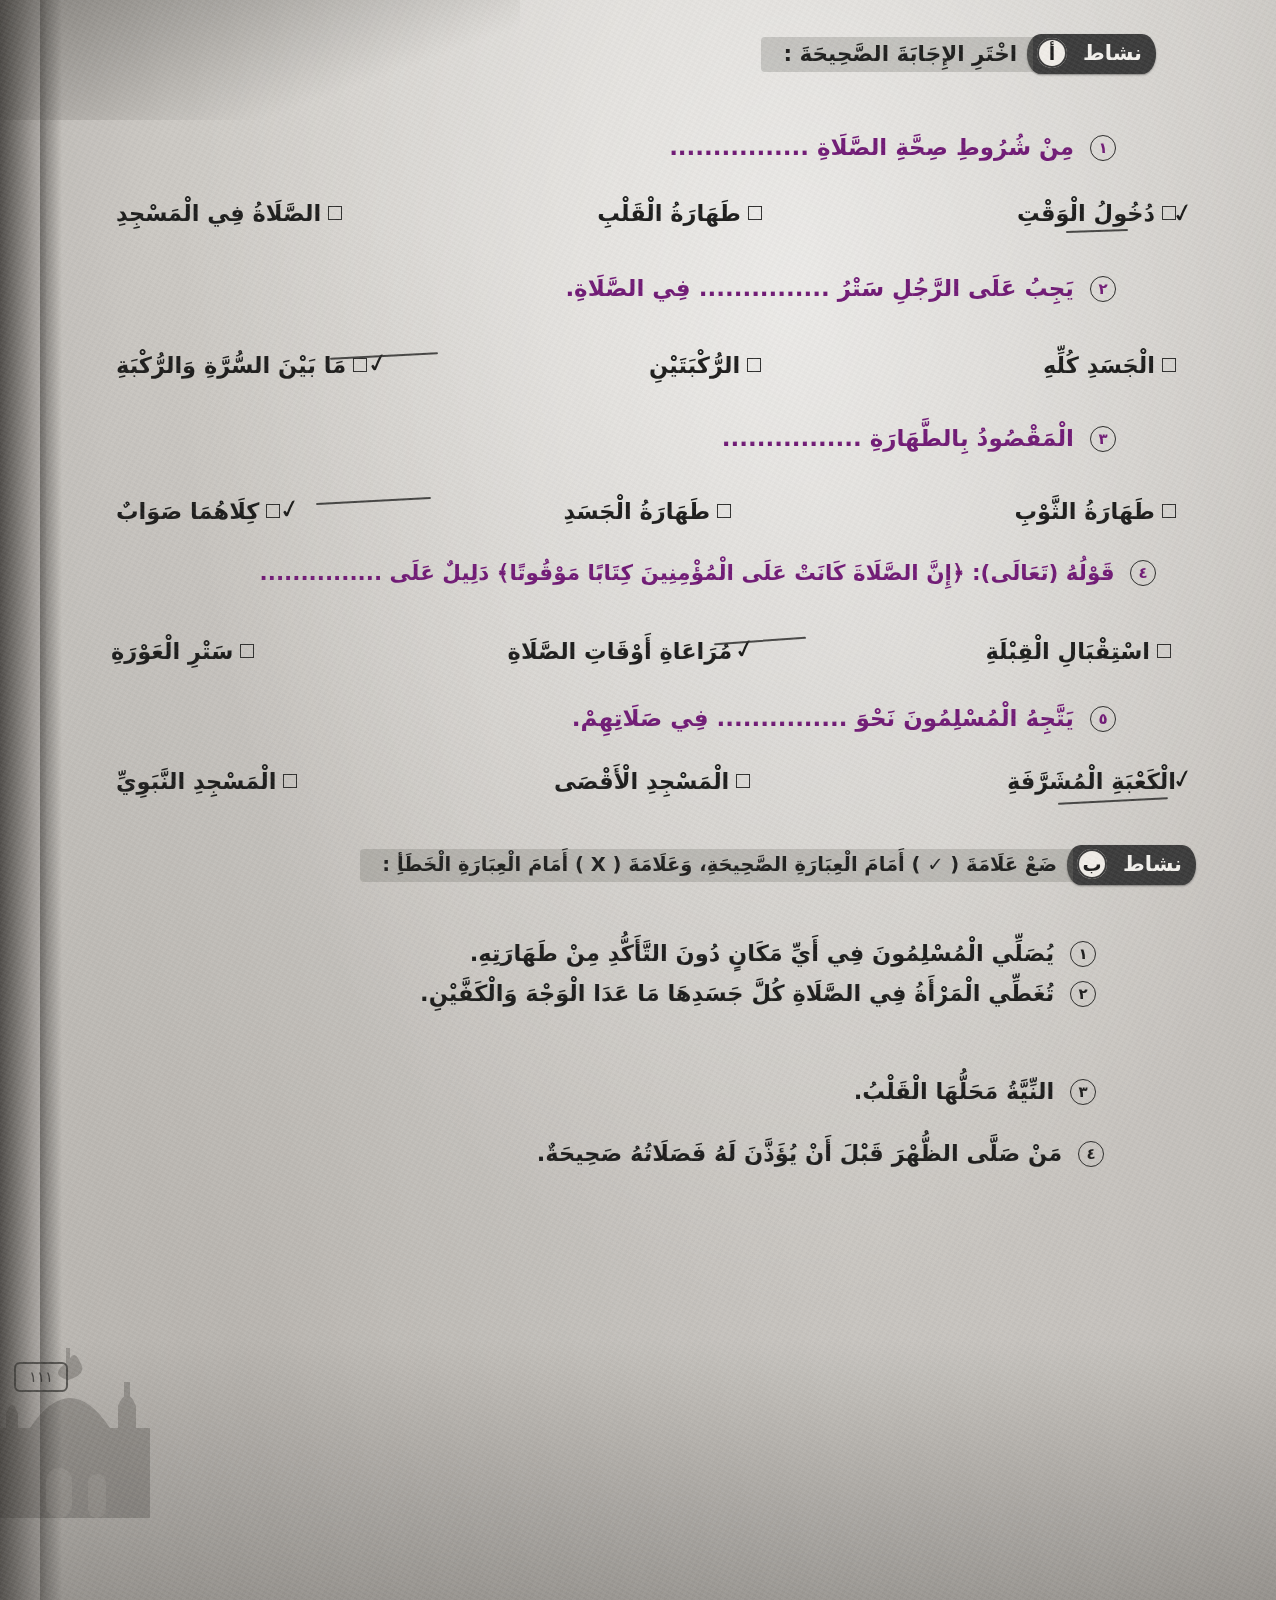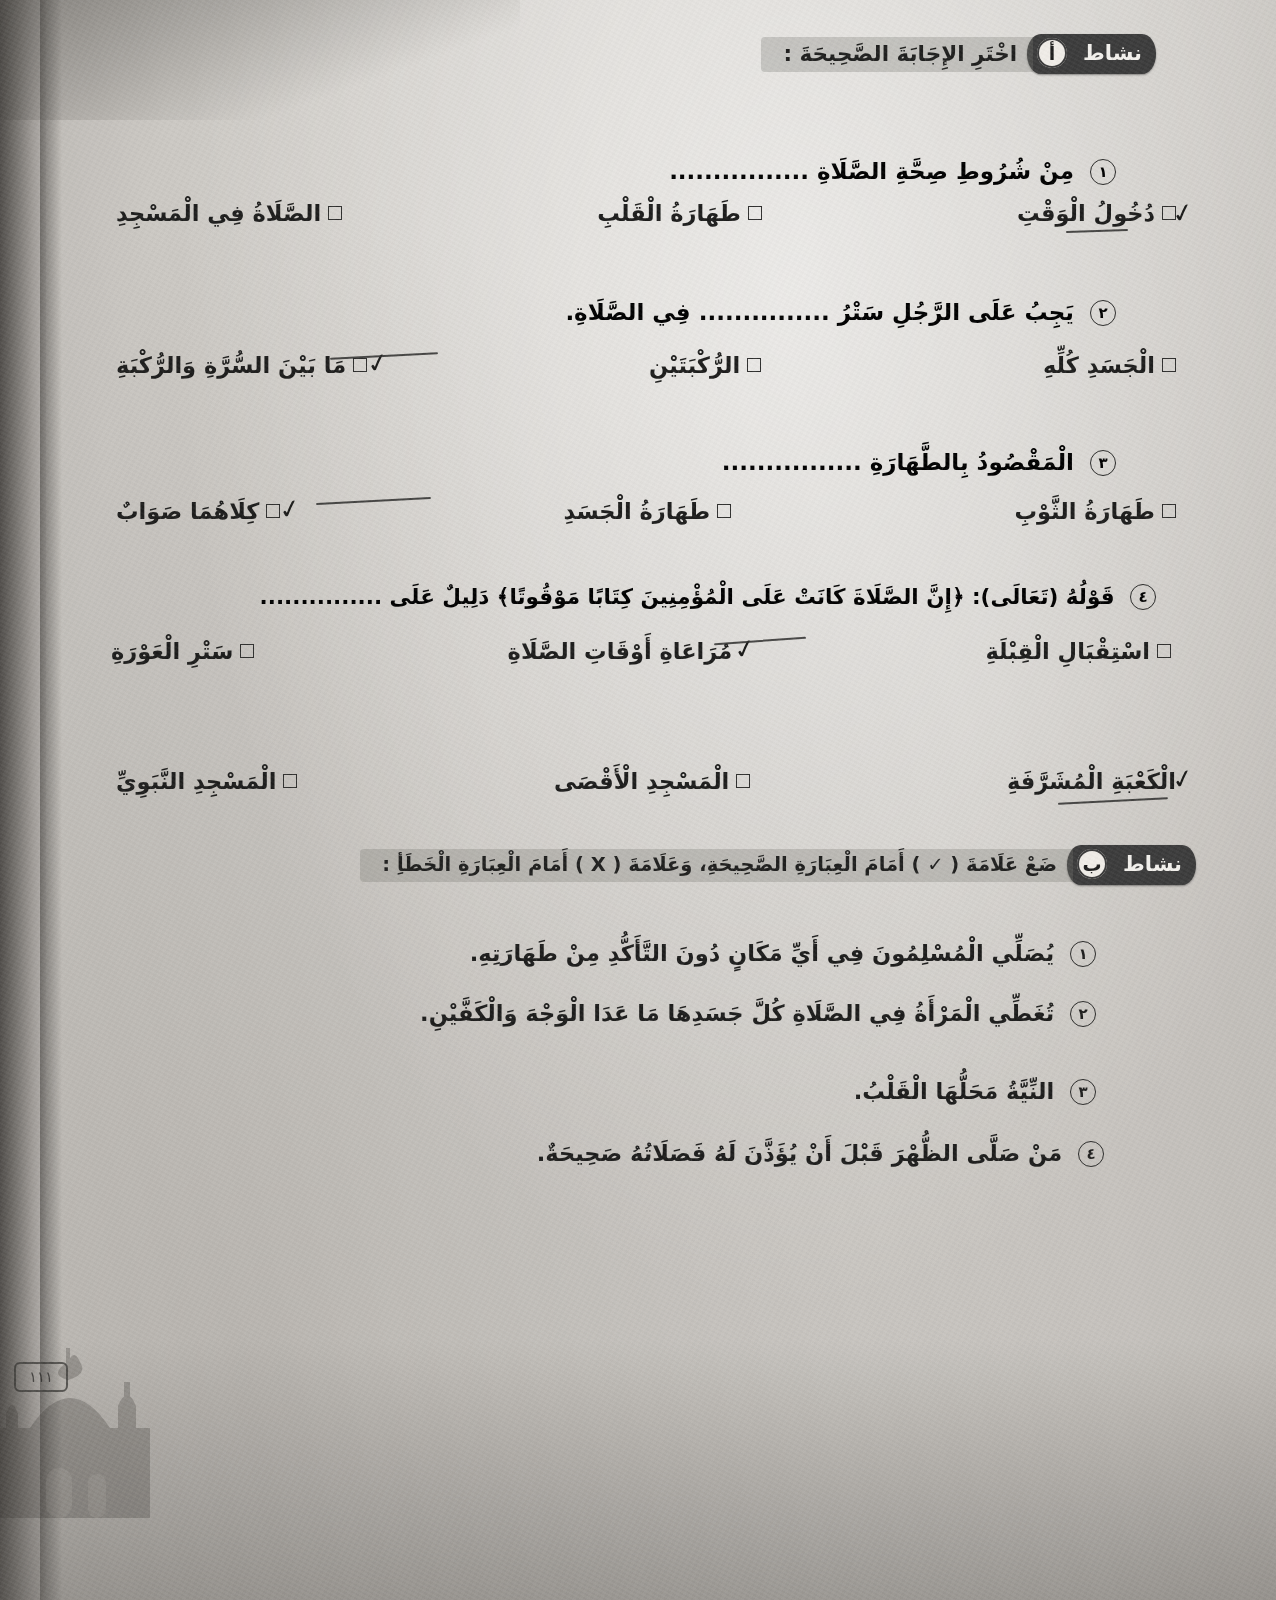--- a/index.html
+++ b/index.html
@@ -104,22 +104,21 @@
     margin-right: -6px;
   }
 
   
   .q {
     position: absolute;
     direction: rtl;
     white-space: nowrap;
     font-size: 23px;
     font-weight: bold;
-    color: #000000;
-    margin-top: 24px;
+    color: #701a75;
   }
   .qnum {
     display: inline-flex;
     align-items: center;
     justify-content: center;
     width: 26px; height: 26px;
     border-radius: 50%;
     border: 1.6px solid #2a2a29;
     font-size: 15px;
     margin-left: 8px;
@@ -321,20 +320,26 @@
       <span>مُرَاعَاةِ أَوْقَاتِ الصَّلَاةِ</span>
       <span class="tick" style="right:-24px; top:-2px;">✓</span>
     </div>
     <div class="opt">
       <span class="box"></span>
       <span>سَتْرِ الْعَوْرَةِ</span>
     </div>
   </div>
   <div class="ul" style="top:640px; right:470px; width:92px; transform:rotate(-4deg);"></div>
 
+  <div class="q" style="top:705px; right:160px;">
+    <span class="qnum">٥</span>
+    <span>يَتَّجِهُ الْمُسْلِمُونَ نَحْوَ</span>
+    <span class="dots">...............</span>
+    <span>فِي صَلَاتِهِمْ.</span>
+  </div>
   <div class="opts" style="top:768px; right:100px;">
     <div class="opt">
       <span class="box" style="border:none; width:0; margin:0;"></span>
       <span>الْكَعْبَةِ الْمُشَرَّفَةِ</span>
       <span class="tick" style="right:-18px; top:-2px;">✓</span>
     </div>
     <div class="opt">
       <span class="box"></span>
       <span>الْمَسْجِدِ الْأَقْصَى</span>
     </div>
@@ -350,21 +355,21 @@
       <span class="word">نشاط</span>
       <span class="letter">ب</span>
     </div>
     <div class="banner-strip" style="font-size:19.5px;">ضَعْ عَلَامَةَ ( ✓ ) أَمَامَ الْعِبَارَةِ الصَّحِيحَةِ، وَعَلَامَةَ ( X ) أَمَامَ الْعِبَارَةِ الْخَطَأِ :</div>
   </div>
 
   <div class="tf" style="top:940px; right:180px;">
     <span class="qnum">١</span>
     <span>يُصَلِّي الْمُسْلِمُونَ فِي أَيِّ مَكَانٍ دُونَ التَّأَكُّدِ مِنْ طَهَارَتِهِ.</span>
   </div>
-  <div class="tf" style="top:1000px; right:180px;">
+  <div class="tf" style="top:980px; right:180px;">
     <span class="qnum">٢</span>
     <span>تُغَطِّي الْمَرْأَةُ فِي الصَّلَاةِ كُلَّ جَسَدِهَا مَا عَدَا الْوَجْهَ وَالْكَفَّيْنِ.</span>
   </div>
   <div class="tf" style="top:1078px; right:180px;">
     <span class="qnum">٣</span>
     <span>النِّيَّةُ مَحَلُّهَا الْقَلْبُ.</span>
   </div>
   <div class="tf" style="top:1140px; right:172px;">
     <span class="qnum">٤</span>
     <span>مَنْ صَلَّى الظُّهْرَ قَبْلَ أَنْ يُؤَذَّنَ لَهُ فَصَلَاتُهُ صَحِيحَةٌ.</span>

